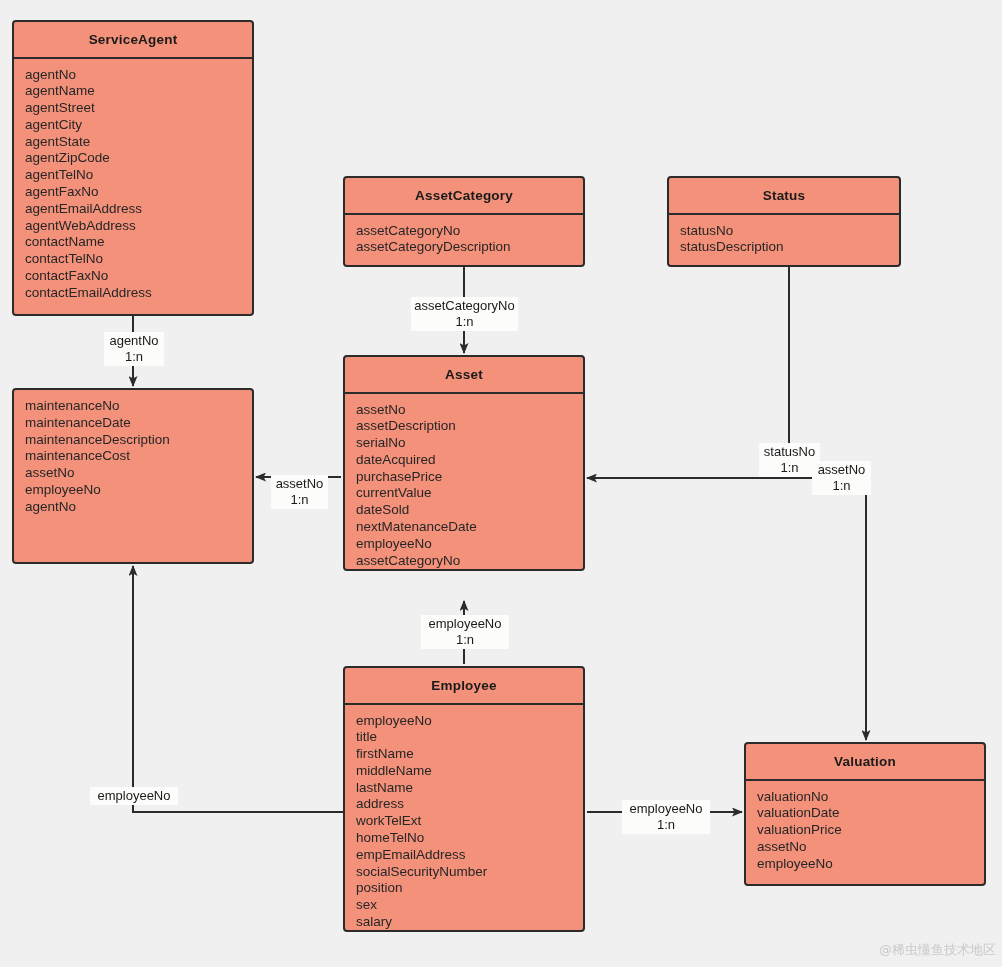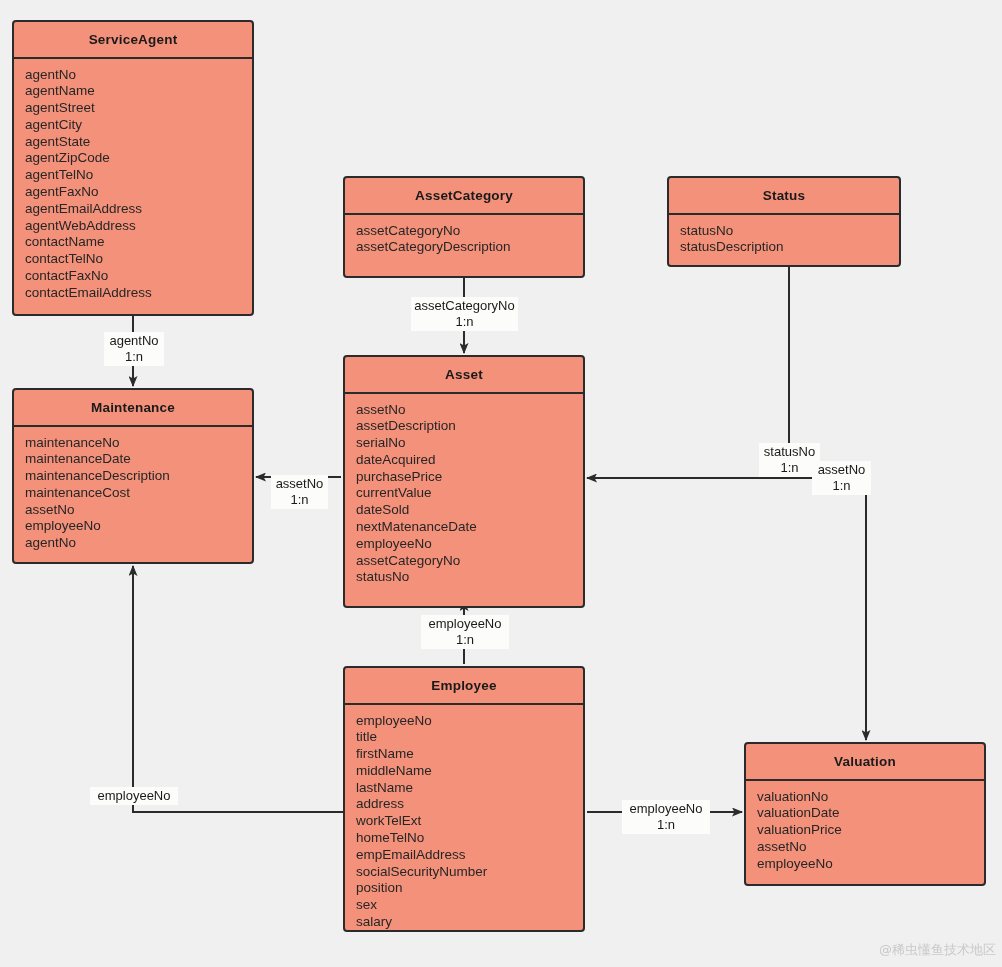--- a/index.html
+++ b/index.html
@@ -138,50 +138,49 @@
       <div class="attr">agentFaxNo</div>
       <div class="attr">agentEmailAddress</div>
       <div class="attr">agentWebAddress</div>
       <div class="attr">contactName</div>
       <div class="attr">contactTelNo</div>
       <div class="attr">contactFaxNo</div>
       <div class="attr">contactEmailAddress</div>
     </div>
   </div>
 
-  <div class="entity" style="left:343px; top:176px; width:242px; height:102px;">
+  <div class="entity" style="left:343px; top:176px; width:242px; height:91px;">
     <div class="entity-title">AssetCategory</div>
     <div class="entity-attrs">
       <div class="attr">assetCategoryNo</div>
       <div class="attr">assetCategoryDescription</div>
     </div>
   </div>
 
   <div class="entity" style="left:667px; top:176px; width:234px; height:91px;">
     <div class="entity-title">Status</div>
     <div class="entity-attrs">
       <div class="attr">statusNo</div>
       <div class="attr">statusDescription</div>
     </div>
   </div>
 
   <div class="entity" style="left:12px; top:388px; width:242px; height:176px;">
-    <div class="entity-title">Maintenance</div>
     <div class="entity-attrs">
       <div class="attr">maintenanceNo</div>
       <div class="attr">maintenanceDate</div>
       <div class="attr">maintenanceDescription</div>
       <div class="attr">maintenanceCost</div>
       <div class="attr">assetNo</div>
       <div class="attr">employeeNo</div>
       <div class="attr">agentNo</div>
     </div>
   </div>
 
-  <div class="entity" style="left:343px; top:355px; width:242px; height:253px;">
+  <div class="entity" style="left:343px; top:355px; width:242px; height:216px;">
     <div class="entity-title">Asset</div>
     <div class="entity-attrs">
       <div class="attr">assetNo</div>
       <div class="attr">assetDescription</div>
       <div class="attr">serialNo</div>
       <div class="attr">dateAcquired</div>
       <div class="attr">purchasePrice</div>
       <div class="attr">currentValue</div>
       <div class="attr">dateSold</div>
       <div class="attr">nextMatenanceDate</div>

